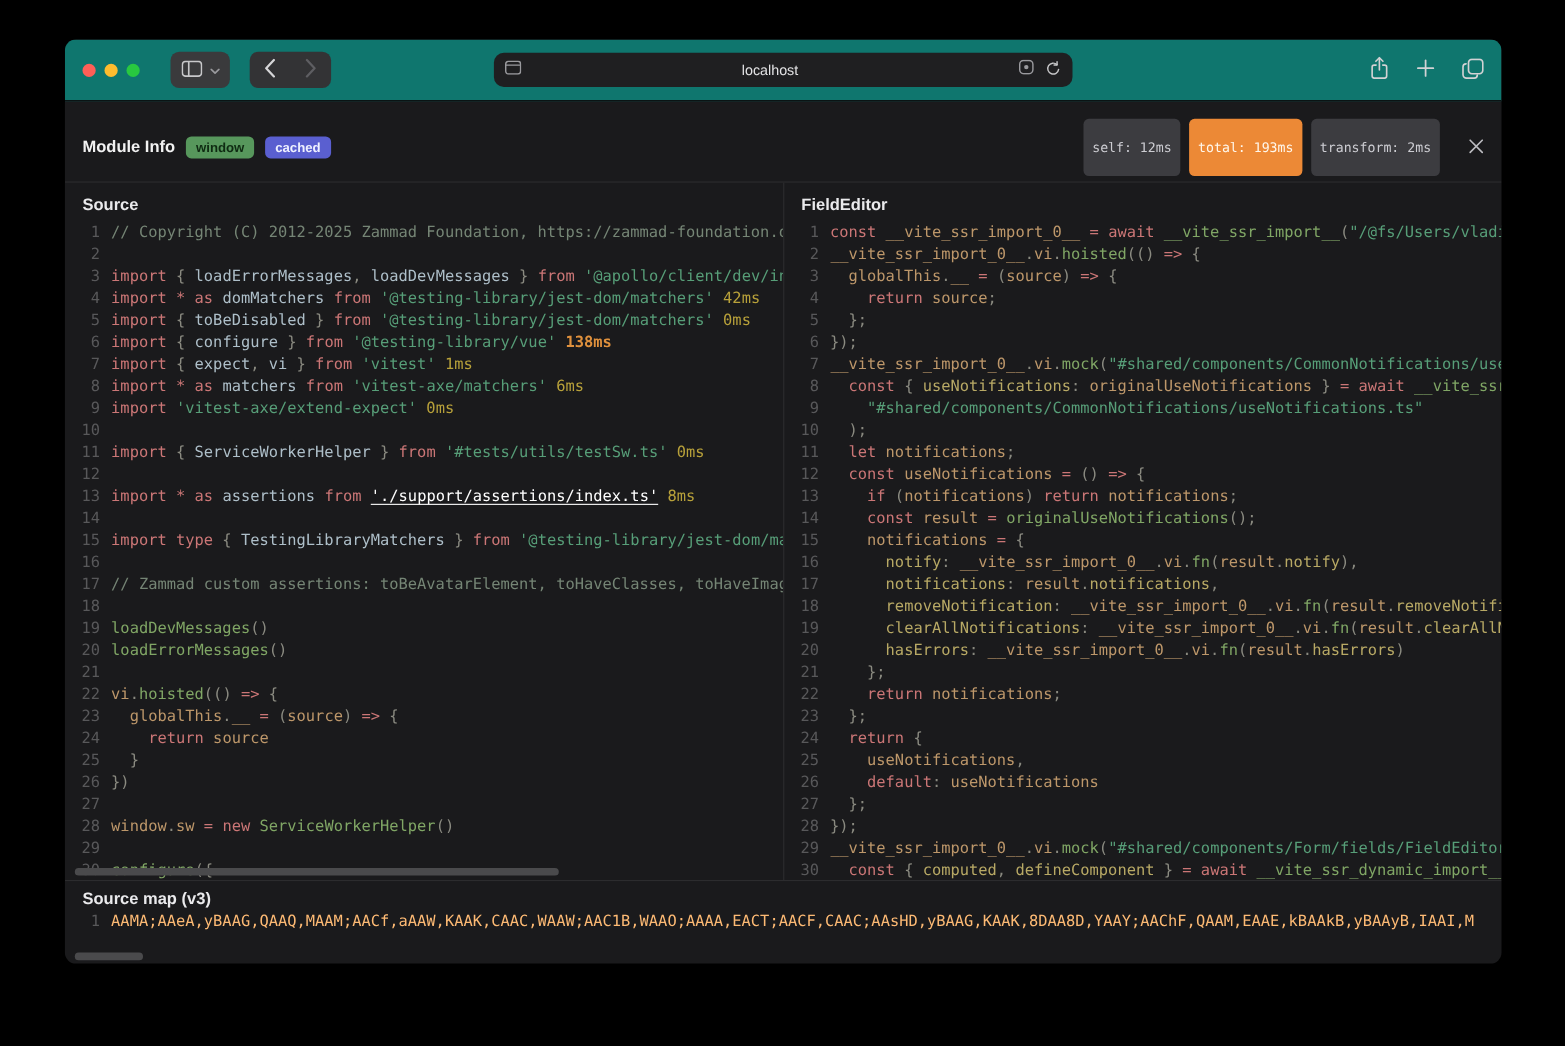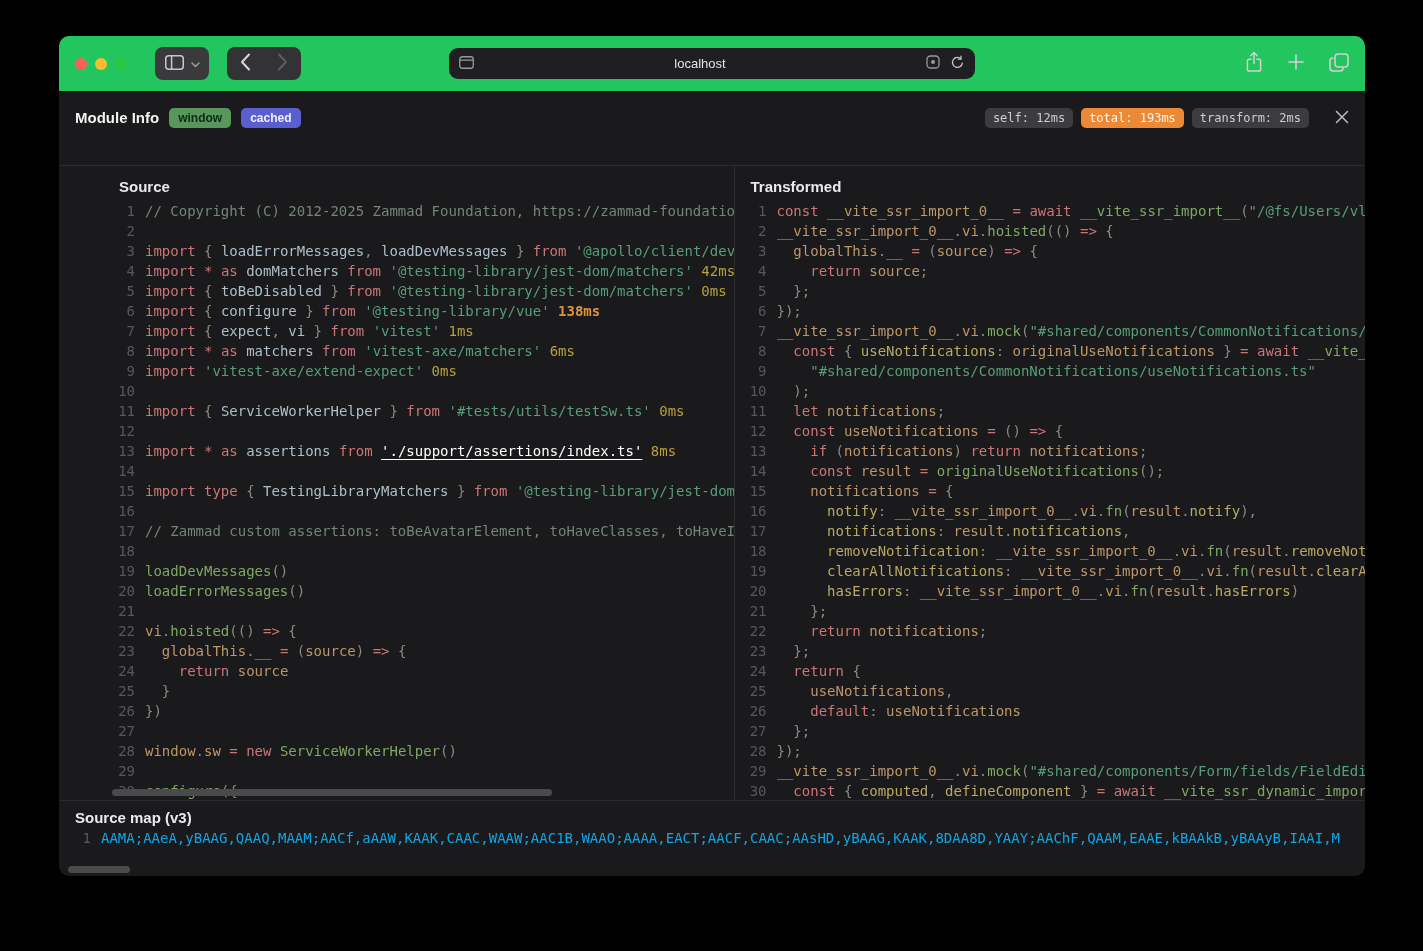--- a/index.html
+++ b/index.html
@@ -4,21 +4,21 @@
 <style>
   * { margin:0; padding:0; box-sizing:border-box; }
   html,body { width:1423px; height:951px; background:#000; overflow:hidden;
               font-family:"Liberation Sans","DejaVu Sans",sans-serif; }
 
   .window { position:absolute; left:59px; top:36px; width:1306px; height:840px;
             background:#1a1a1c; border-radius:10px; overflow:hidden;
             box-shadow:0 25px 70px rgba(0,0,0,.75); display:flex; flex-direction:column; }
 
   
-  .toolbar { height:56px; flex:none; background:#22c55e; border-bottom:1px solid #0a0a0a;
+  .toolbar { height:56px; flex:none; background:#0f766e; border-bottom:1px solid #0a0a0a;
              display:flex; align-items:center; padding:0 16px; position:relative; }
   .traffic { display:flex; gap:8px; margin-right:28px; }
   .light { width:12px; height:12px; border-radius:50%; display:inline-block; cursor:default; }
   .light.red{ background:#ff5f57; } .light.yellow{ background:#febc2e; } .light.green{ background:#28c840; }
   .tb-pill { background:#3a3a3c; border:none; border-radius:8px; height:33px; display:flex;
              align-items:center; justify-content:center; gap:7px; padding:0 10px; cursor:pointer; }
   .sidebar-btn { width:54px; margin-right:18px; }
   .nav-group { background:#333335; border-radius:8px; height:33px; display:flex; align-items:center; }
   .nav-btn { background:none; border:none; width:37px; height:33px; display:flex;
              align-items:center; justify-content:center; cursor:pointer; }
@@ -32,31 +32,31 @@
   .toolbar-right { margin-left:auto; display:flex; align-items:center; gap:24px; }
 
   
   .module-header { height:74px; flex:none; border-bottom:1px solid #2c2c2e; padding:16px 16px 0 16px; }
   .mh-row1 { display:flex; align-items:center; gap:10px; }
   .mh-title { font-size:15px; font-weight:700; color:#f2f2f2; line-height:20px; }
   .badge { font-size:12px; line-height:14px; padding:3px 9px; border-radius:5px; font-weight:600; }
   .badge-green  { background:#57975c; color:#0f2b12; }
   .badge-indigo { background:#5a5fd0; color:#eef0ff; }
   .pill { font-family:"DejaVu Sans Mono","Liberation Mono",monospace; font-size:12px;
-          line-height:14px; padding:3px 8px; border-radius:5px; }
+          line-height:14px; padding:19px 8px; border-radius:5px; }
   .pill-gray   { background:#3c3c40; color:#cdcdd2; }
   .pill-orange { background:#ec8936; color:#fff7ec; }
   .mh-pills { margin-left:auto; display:flex; align-items:center; gap:8px; }
   .close-btn { background:none; border:none; margin-left:16px; cursor:pointer;
                display:flex; align-items:center; }
   .mh-path { margin-top:7px; font-family:"DejaVu Sans Mono","Liberation Mono",monospace;
              font-size:13px; color:#8e8e92; white-space:nowrap; overflow:hidden; }
 
   
-  .code-area { flex:1; min-height:0; display:flex;padding-left:44px; }
+  .code-area { flex:1; min-height:0; display:flex; }
   .panel { flex:1 1 0; min-width:0; display:flex; flex-direction:column; position:relative; }
   .panel + .panel { border-left:1px solid #2c2c2e; }
   .panel-title { padding:12px 16px 6px; font-size:15px; font-weight:700; color:#eaeaec; }
   .code { flex:1; min-height:0; overflow:hidden; padding-left:10px; }
   .code-line { display:flex; height:20px; line-height:20px;
                font-family:"DejaVu Sans Mono","Liberation Mono",monospace; font-size:14px; }
   .ln { flex:none; width:22px; text-align:right; color:#58585a; margin-right:10px; user-select:none; }
   .code-text { white-space:pre; flex:1; min-width:0; overflow:hidden; }
 
   .tk-kw { color:#cb7676;text-align:center; }            
@@ -65,21 +65,21 @@
   .tk-lk { color:#ffffff; text-decoration:underline; text-underline-offset:3px; cursor:pointer; }
   .tk-im { color:#aebfc9; }            
   .tk-fn { color:#80a665; }            
   .tk-va { color:#bd976a; }            
   .tk-pr { color:#b8a965; }            
   .tk-pn { color:#8a8a80; }            
   .tk-cm { color:#758575; }            
   .tk-tm { color:#b8a13a; }            
   .tk-tmo{ color:#e0913d; font-weight:700; } 
   .tk-pl { color:#d6d2c6; }            
-  .tk-map{ color:#0ea5e9; }            
+  .tk-map{ color:#fdba74; }            
 
   .hscrollbar { position:absolute; left:9px; bottom:4px; width:440px; height:7px;
                 border-radius:4px; background:#4a4a4c; cursor:pointer; }
 
   
   .sourcemap { height:76px; flex:none; border-top:1px solid #2c2c2e; position:relative; overflow:hidden; }
   .sm-title { padding:8px 16px 2px; font-size:15px; font-weight:700; color:#eaeaec; }
   .sm-code { padding-left:10px; overflow:hidden; }
   .sm-scrollbar { position:absolute; left:9px; bottom:3px; width:62px; height:7px;
                   border-radius:4px; background:#4a4a4c; cursor:pointer; }
@@ -324,21 +324,21 @@
             <span class="code-text"></span>
           </div>
           <div class="code-line">
             <span class="ln">30</span>
             <span class="code-text"><span class="tk-fn">configure</span><span class="tk-pn">({</span></span>
           </div>
         </div>
       <div class="hscrollbar"></div>
     </section>
     <section class="panel">
-      <div class="panel-title">Transformed</div>
+      <div class="panel-title">FieldEditor</div>
       <div class="code">
           <div class="code-line">
             <span class="ln">1</span>
             <span class="code-text"><span class="tk-kw">const </span><span class="tk-va">__vite_ssr_import_0__</span><span class="tk-op"> = </span><span class="tk-kw">await </span><span class="tk-fn">__vite_ssr_import__</span><span class="tk-pn">(</span><span class="tk-st">"/@fs/Users/vladimir/Projects/zammad"</span></span>
           </div>
           <div class="code-line">
             <span class="ln">2</span>
             <span class="code-text"><span class="tk-va">__vite_ssr_import_0__</span><span class="tk-pn">.</span><span class="tk-va">vi</span><span class="tk-pn">.</span><span class="tk-fn">hoisted</span><span class="tk-pn">(() </span><span class="tk-op">=&gt;</span><span class="tk-pn"> {</span></span>
           </div>
           <div class="code-line">

